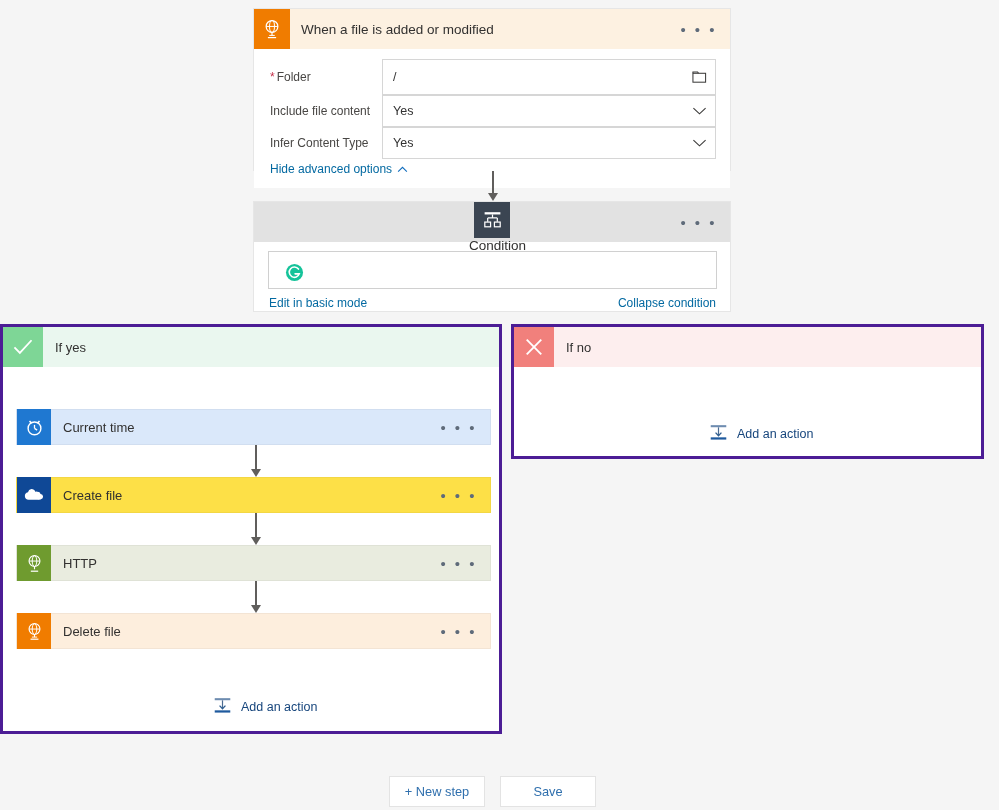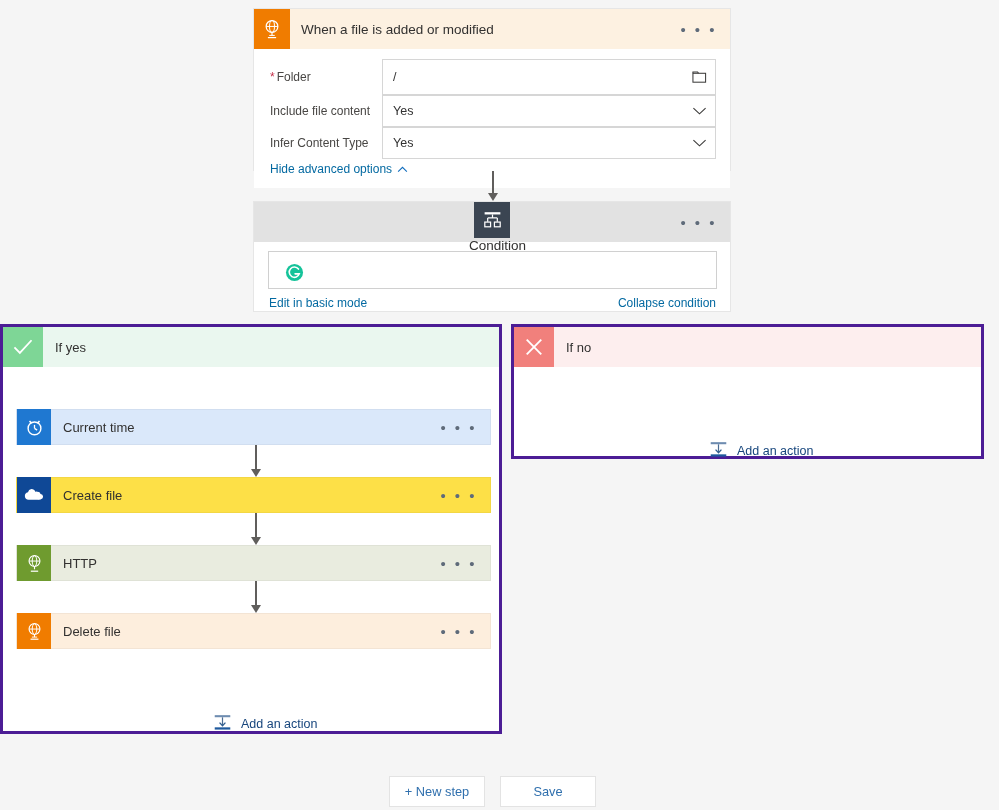--- a/index.html
+++ b/index.html
@@ -118,21 +118,21 @@
   .bg-http        { background: #e9ecdf; }
   .bg-deletefile  { background: #fdeedd; }
 
   .ic-clock  { background: #1f78d1; }
   .ic-onedrive { background: #0f4896; }
   .ic-http   { background: #6f9b2f; }
 
   
   .add-action {
     position: absolute; display: inline-flex; align-items: center; gap: 9px;
-    color: #16457c; font-size: 12.5px; cursor: pointer; margin-top: 17px;
+    color: #16457c; font-size: 12.5px; cursor: pointer;
   }
 
   
   .fbtn {
     position: absolute; height: 31px;
     background: #ffffff; border: 1px solid #e3e3e3;
     color: #2f6fad; font-size: 12.8px;
     display: flex; align-items: center; justify-content: center;
     cursor: pointer;
   }

